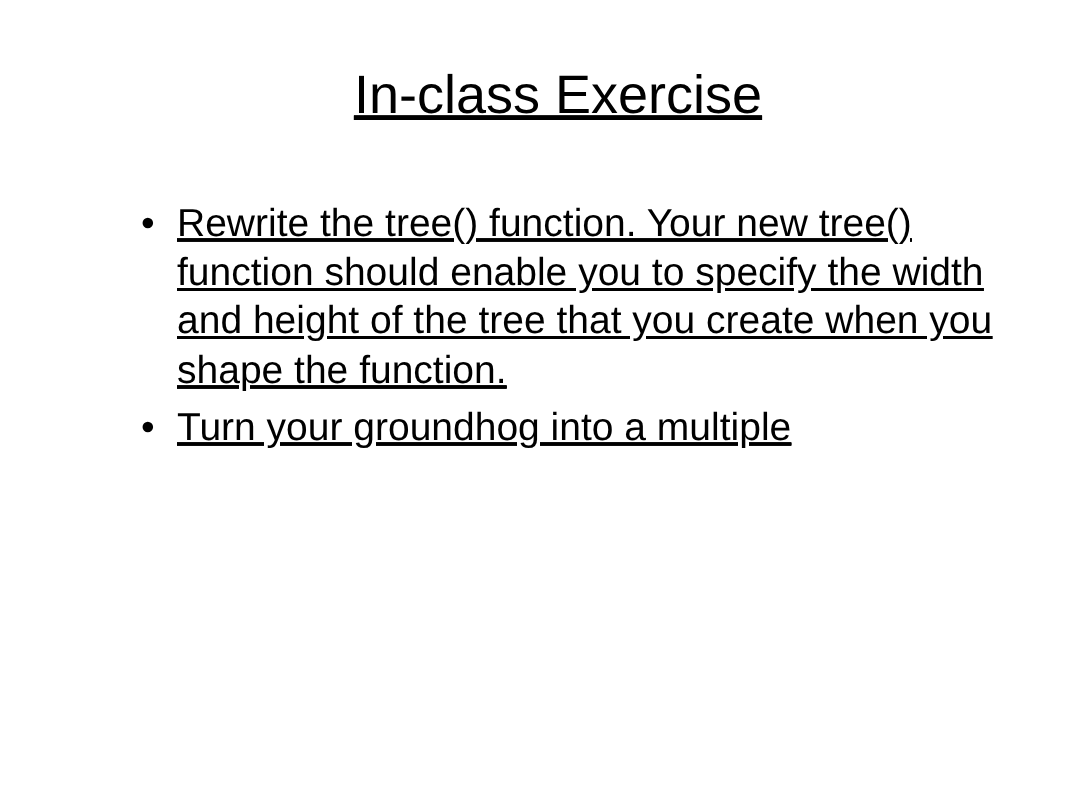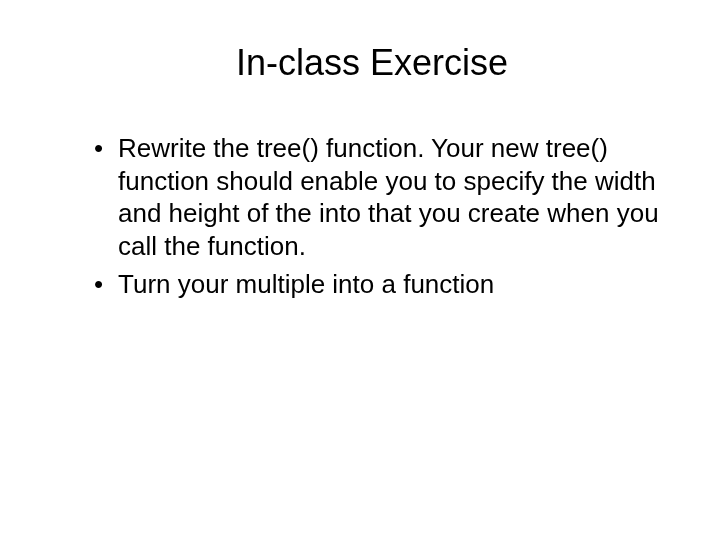--- a/index.html
+++ b/index.html
@@ -1,18 +1,19 @@
 <!DOCTYPE html>
 <html><head>
   <meta charset="utf-8">
   <style>
     * {
       margin: 6px;
       padding: 0;
       box-sizing: border-box;
+      text-decoration: underline;
     }
     body {
       width: 720px;
       height: 540px;
       background: #ffffff;
       font-family: Arial, Helvetica, sans-serif;
       color: #000000;
       padding: 24px 40px;
     }
     .title {
@@ -38,15 +39,15 @@
       left: 0;
       top: 0;
     }
   </style>
 </head>
 <body>
 
 <h1 class="title">In-class Exercise</h1>
 
 <ul class="bullets">
-  <li>Rewrite the tree() function.  Your new tree() function should enable you to specify the width and height of the into that you create when you call the function.</li>
-  <li>Turn your multiple into a function</li>
+  <li>Rewrite the tree() function.  Your new tree() function should enable you to specify the width and height of the tree that you create when you shape the function.</li>
+  <li>Turn your groundhog into a multiple</li>
 </ul>
 
 </body></html>

